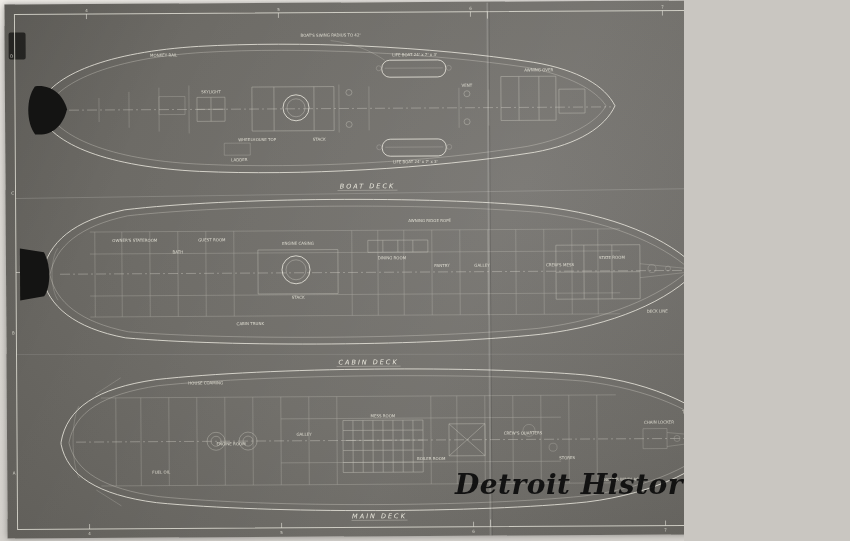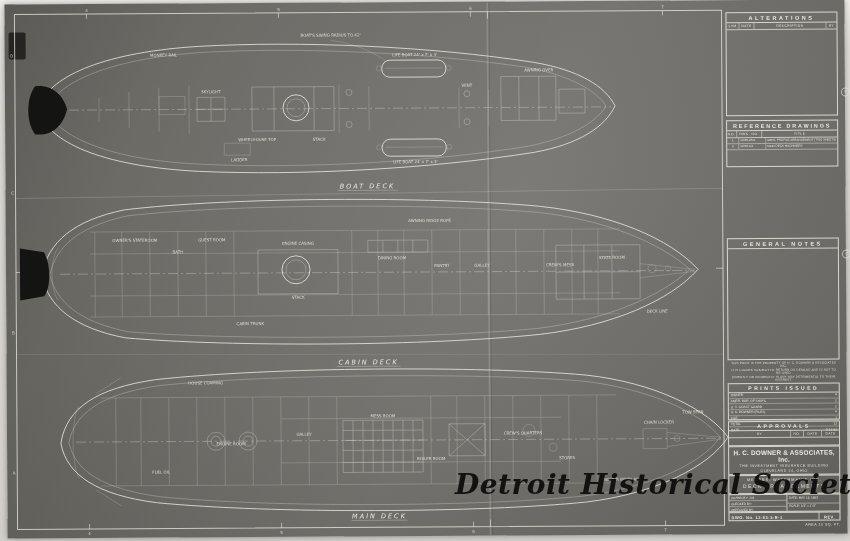--- a/index.html
+++ b/index.html
@@ -1,16 +1,16 @@
 <!DOCTYPE html>
 <html><head>
 <meta charset="utf-8">
 <style>
   html,body{margin:0;padding:0;background:#c9c6c1;}
-  #stage{position:relative;width:850px;height:541px;overflow:hidden;
+  #stage{position:relative;width:684px;height:541px;overflow:hidden;
          background:linear-gradient(180deg,#f1eee9 0%,#e2dfda 8%,#d9d6d1 50%,#d3d0cb 100%);
          font-family:"Liberation Sans",sans-serif;}
   
   #sheet{position:absolute;left:6px;top:2px;width:840px;height:534px;
          background:
            linear-gradient(115deg, rgba(0,0,0,.10) 0%, rgba(0,0,0,0) 18%, rgba(255,255,255,.05) 55%, rgba(0,0,0,.08) 100%),
            radial-gradient(ellipse at 62% 35%, #767470 0%, #6d6b66 55%, #605e59 100%);
          transform:rotate(-0.35deg);transform-origin:50% 50%;
          box-shadow:0 0 6px rgba(0,0,0,.35);}
   #plan-svg{position:absolute;left:0;top:0;}

